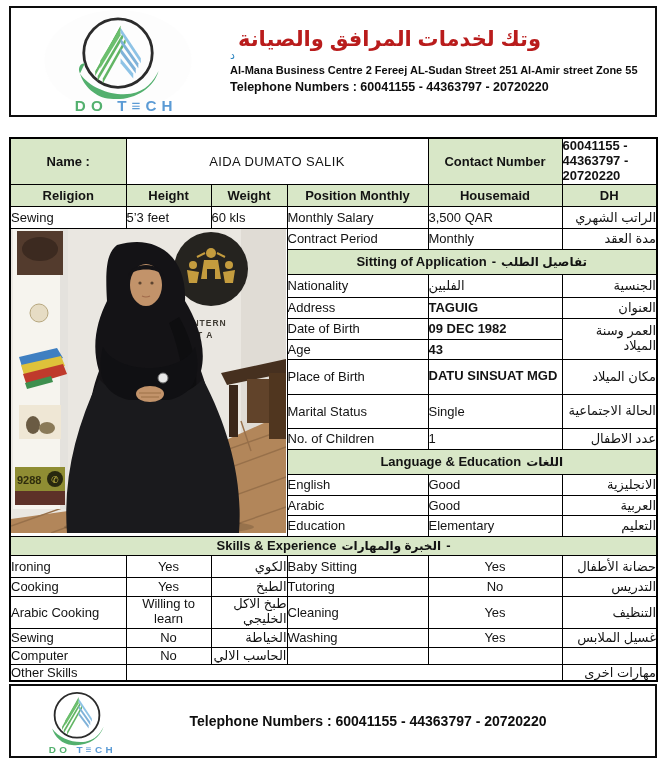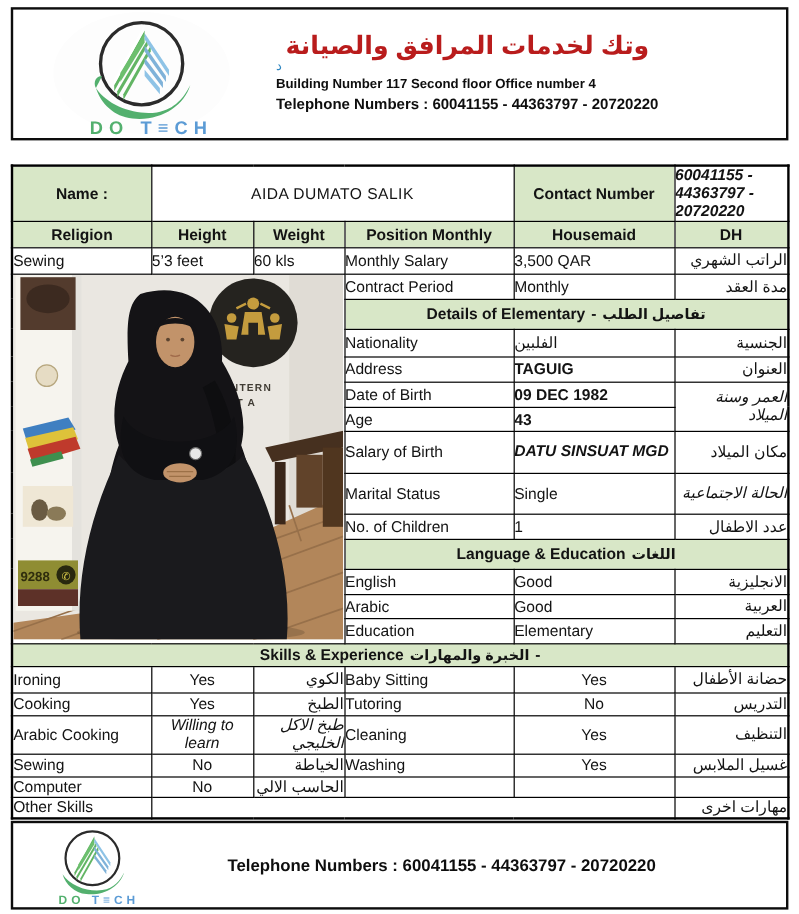--- a/index.html
+++ b/index.html
@@ -28,21 +28,21 @@
   .lbl{padding-left:7px;}
   .val{padding-left:8px;}
   .ar{text-align:right;padding-right:8px;font-size:12px;direction:rtl;}
   .ar2{text-align:right;padding-right:5px;font-size:12px;direction:rtl;}
   .name-big{font-size:16px;font-weight:normal;letter-spacing:.4px;text-align:center;}
   .contact-num{font-size:11px;font-weight:bold;line-height:1.3;padding:2px 4px 2px 6px;}
   .sec-hd{font-weight:bold;font-size:13px;}
   .sec-flex{display:flex;justify-content:center;align-items:center;gap:5px;}
   .sec-flex .arh{font-size:12px;direction:rtl;}
   .photo-cell{vertical-align:top;padding:2px;background:#fff;}
-  .wrap2{white-space:normal;line-height:1.15;font-style:italic;}
+  .wrap2{white-space:normal;line-height:1.15;}
   .padv{padding-top:1px;padding-bottom:1px;}
 
   
   .ftr-box{position:absolute;left:9px;top:684px;width:648px;height:74px;
            border:2.5px solid #0d0d0d;box-sizing:border-box;background:#fff;}
   .ftr-logo{position:absolute;left:10px;top:1px;width:112px;height:68px;}
   .ftr-phone{position:absolute;left:120px;right:50px;top:0;height:100%;
              display:flex;align-items:center;justify-content:center;
              font-size:14px;font-weight:bold;color:#0e0e0e;}
 </style>
@@ -71,21 +71,21 @@
       <text x="26" y="80" font-size="12" font-weight="bold" letter-spacing="4" font-family="Liberation Sans,sans-serif">
         <tspan fill="#53b06e">DO</tspan>
         <tspan fill="#5b9bd5">T≡CH</tspan>
       </text>
     </svg>
     <div class="hdr-right">
       <div class="ar-title-row">
         <span class="ar-title-mark">د</span>
         <span class="ar-title">وتك لخدمات المرافق والصيانة</span>
       </div>
-      <div class="addr">Building Number 117 Second floor  Office number 4</div>
+      <div class="addr">Al-Mana Business Centre 2 Fereej AL-Sudan Street 251 Al-Amir street  Zone 55</div>
       <div class="hdr-phone">Telephone Numbers : 60041155 - 44363797 - 20720220</div>
     </div>
   </div>
 
   <table class="cv">
     <colgroup>
       <col style="width:116px">
         <col style="width:85px">
         <col style="width:76px">
       <col style="width:141px">
@@ -196,21 +196,21 @@
         </svg>
       </td>
       <td class="lbl">Contract Period</td>
       <td class="val">Monthly</td>
       <td class="ar">مدة العقد</td>
     </tr>
 
     <tr style="height:25px">
       <td colspan="3" class="g sec-hd">
         <div class="sec-flex">
-          <span>Details of Elementary</span>
+          <span>Sitting of Application</span>
               <span>-</span>
               <span class="arh">تفاصيل الطلب</span>
         </div>
       </td>
     </tr>
 
     <tr style="height:23px">
       <td class="lbl">Nationality</td>
       <td class="val" style="direction:rtl;text-align:left">الفلبين</td>
       <td class="ar">الجنسية</td>
@@ -223,21 +223,21 @@
     <tr style="height:21px">
       <td class="lbl">Date of Birth</td>
       <td class="val b">09 DEC 1982</td>
       <td class="ar wrap2" rowspan="2">العمر وسنة الميلاد</td>
     </tr>
     <tr style="height:20px">
       <td class="lbl">Age</td>
       <td class="val b">43</td>
     </tr>
     <tr style="height:35px">
-      <td class="lbl">Salary of Birth</td>
+      <td class="lbl">Place of Birth</td>
       <td class="val b wrap2">DATU SINSUAT MGD</td>
       <td class="ar">مكان الميلاد</td>
     </tr>
     <tr style="height:34px">
       <td class="lbl">Marital Status</td>
       <td class="val">Single</td>
       <td class="ar wrap2">الحالة الاجتماعية</td>
     </tr>
     <tr style="height:21px">
       <td class="lbl">No. of Children</td>

